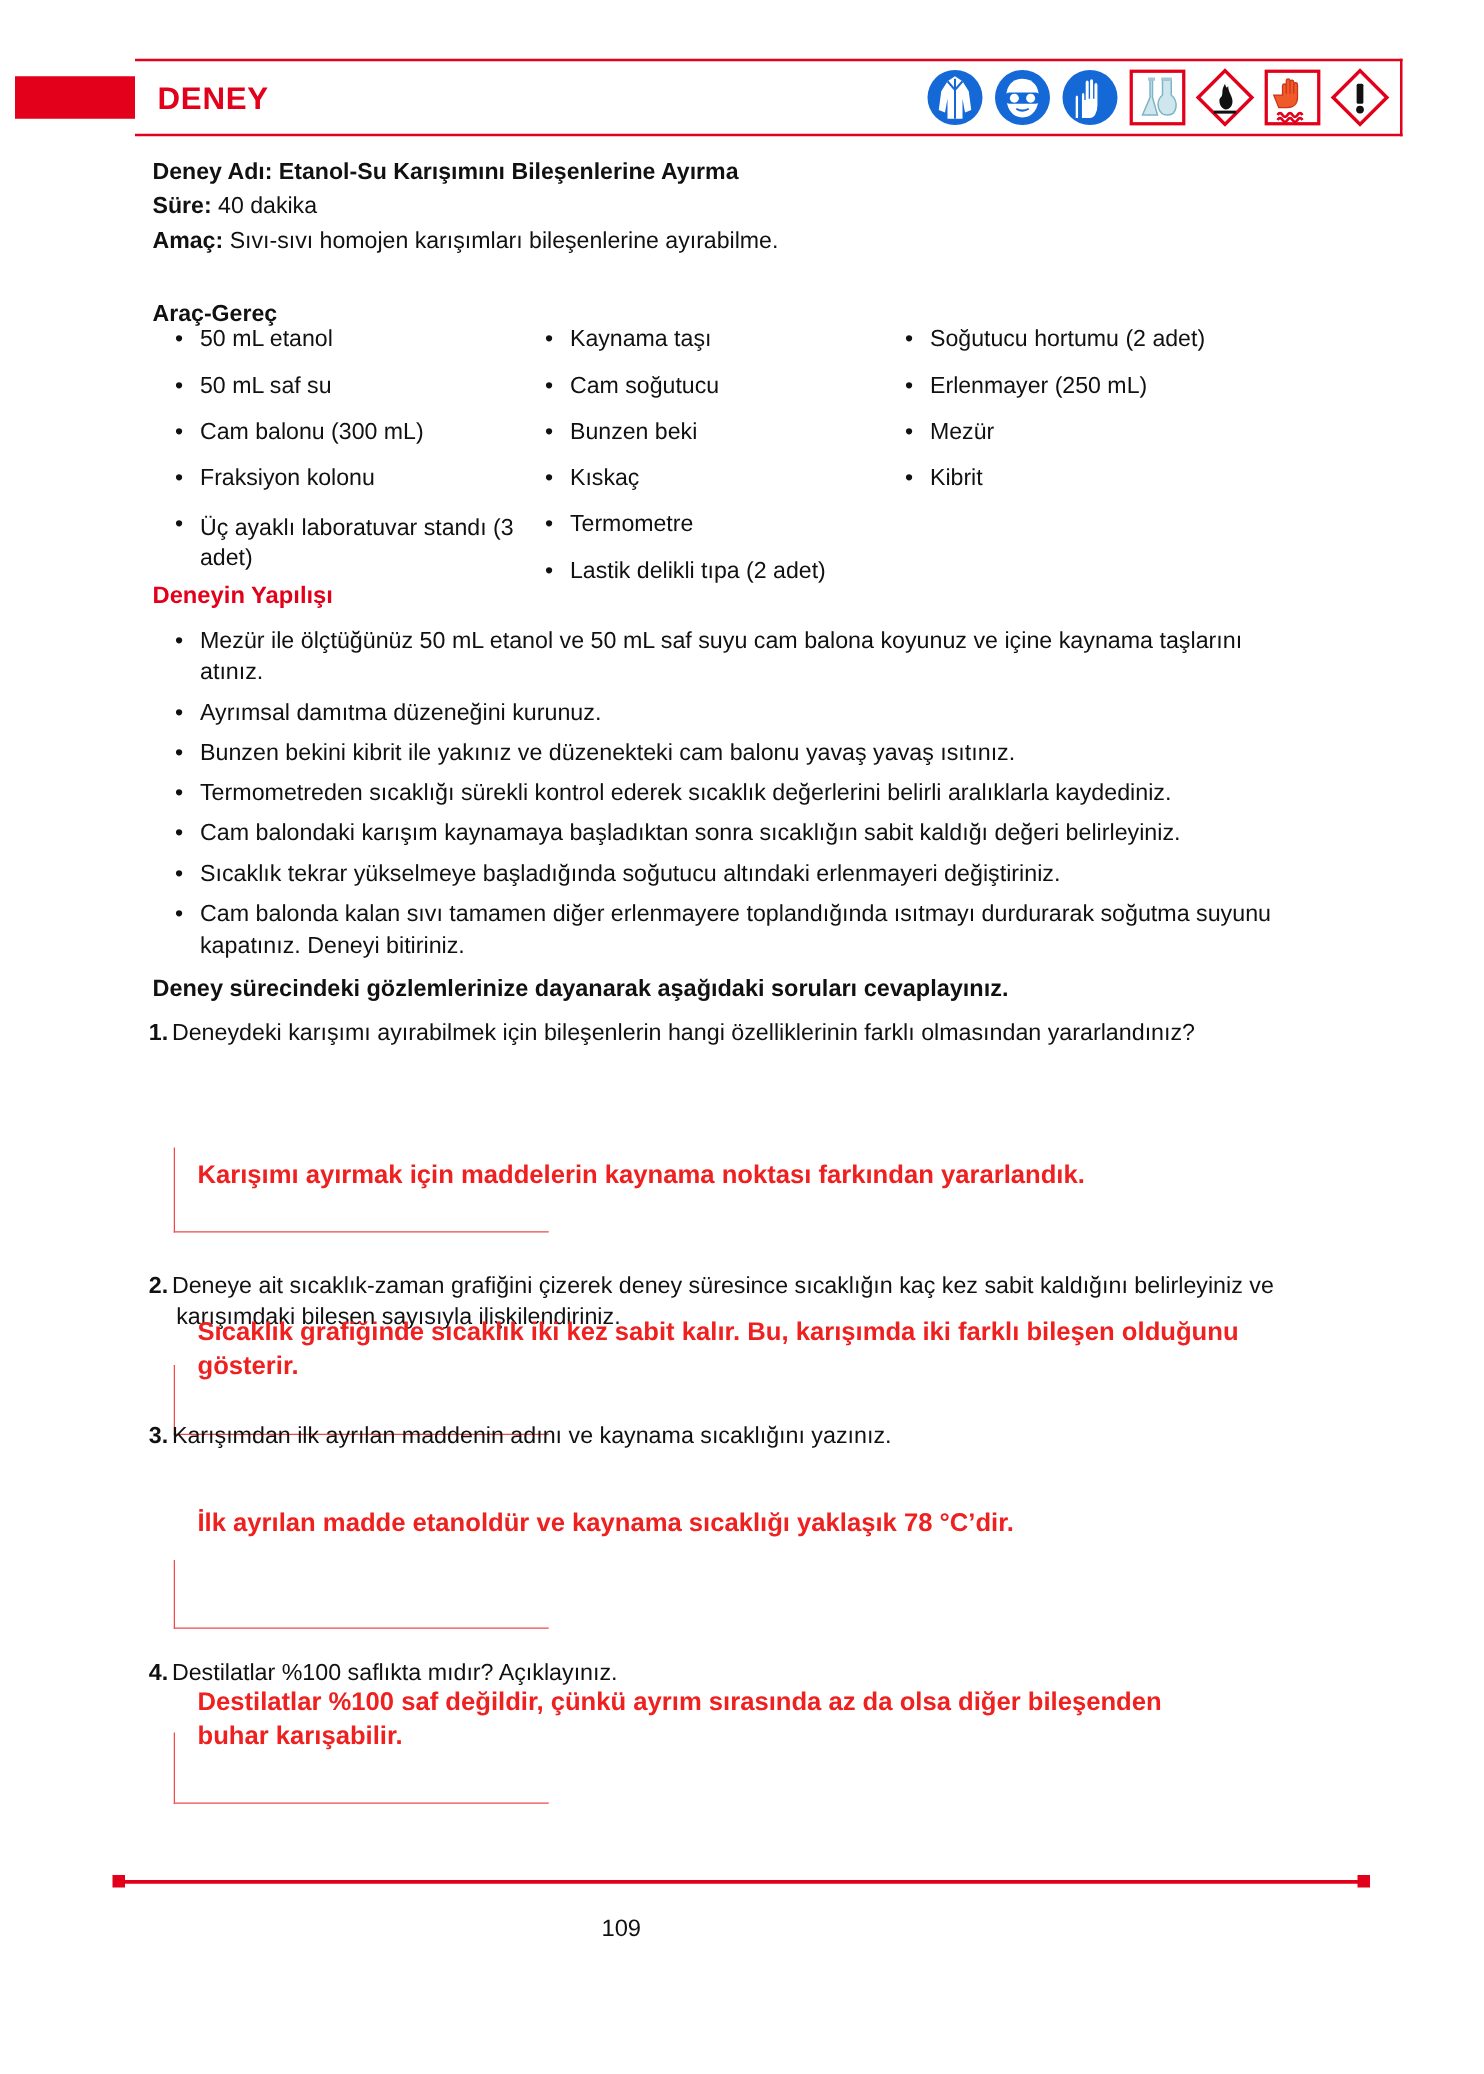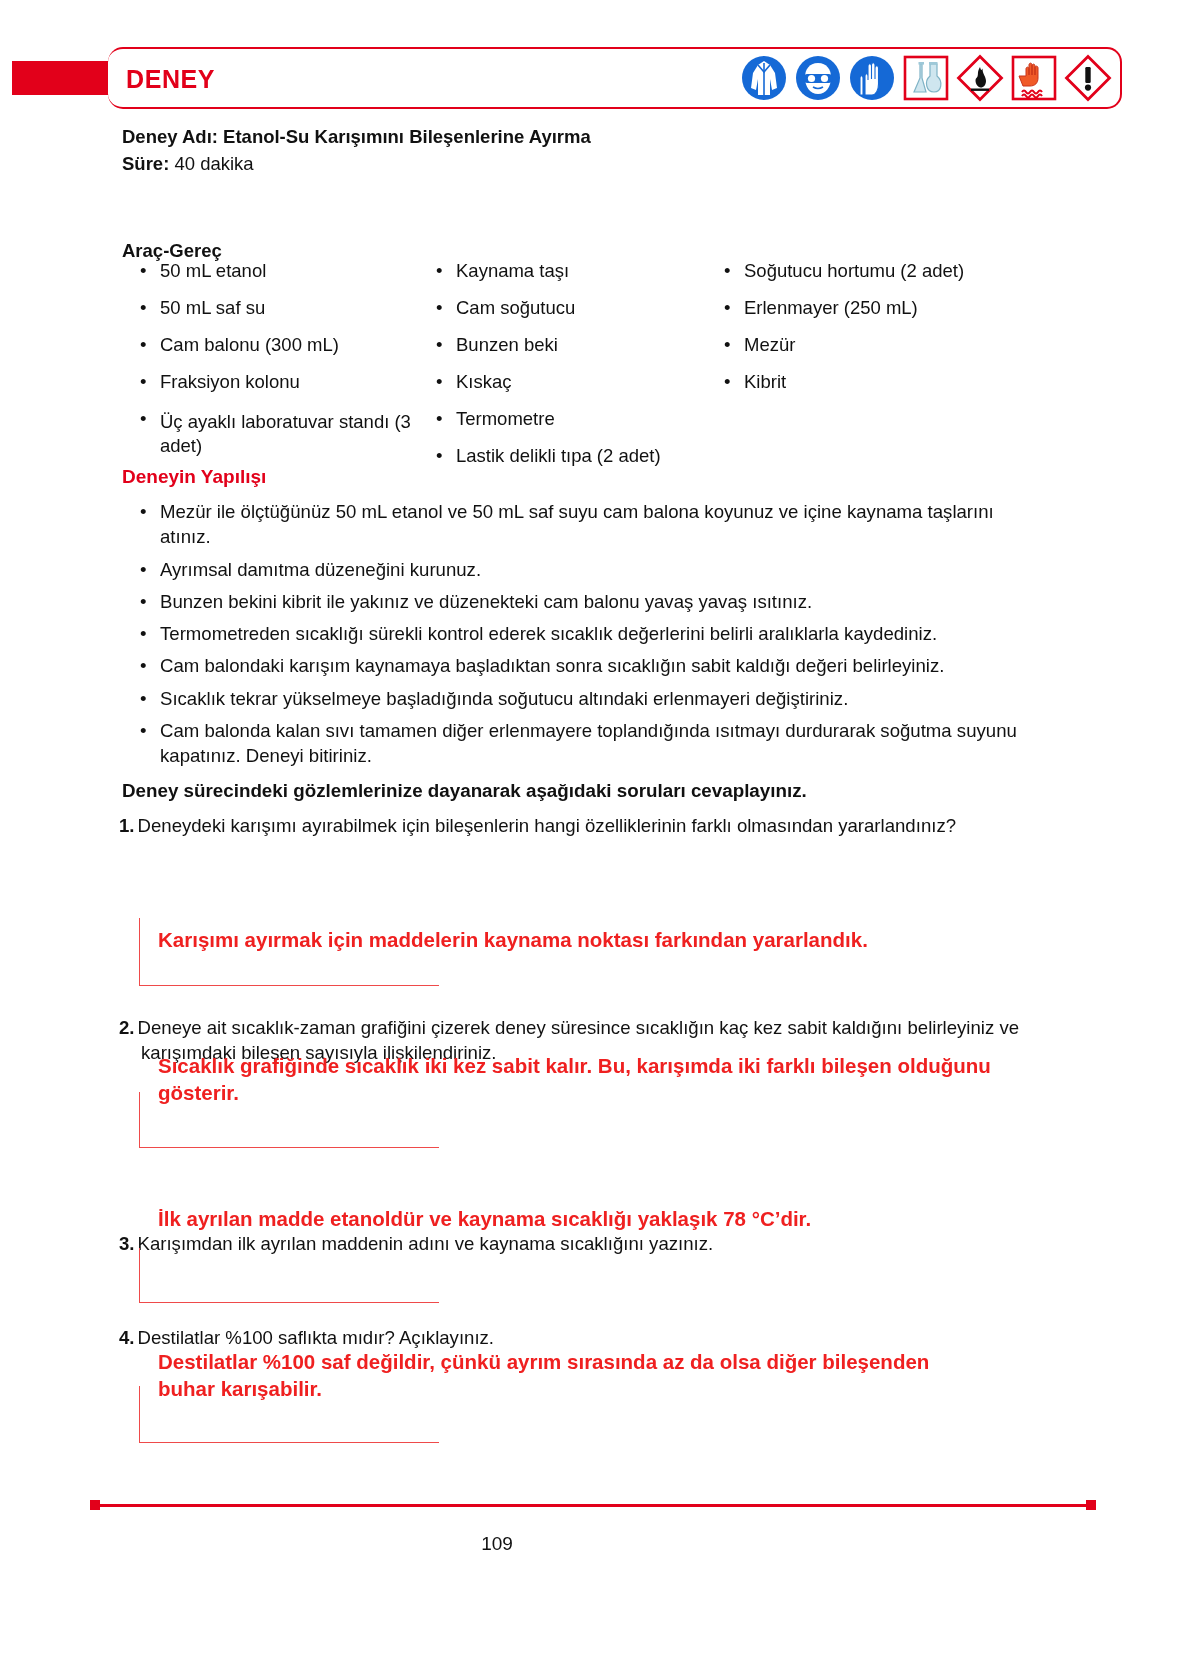--- a/index.html
+++ b/index.html
@@ -31,21 +31,20 @@
     position: absolute;
     left: 0;
     top: 0;
     width: 1014px;
     height: 62px;
     border-top: 2.2px solid #e2001a;
     border-bottom: 2.2px solid #e2001a;
     border-right: 2.2px solid #e2001a;
     box-sizing: border-box;
     background: #ffffff;
-    border-radius: 15px;
   }
   .header-tab {
     position: absolute;
     left: -96px;
     top: 14px;
     width: 104px;
     height: 34px;
     background: #e2001a;
   }
   .header-title {
@@ -161,21 +160,21 @@
   }
   .q .num {
     font-weight: bold;
     margin-right: 3px;
   }
   .q-body { display: inline; }
   .q-ind { padding-left: 22px; text-indent: -22px; }
 
   .q1 { top: 814px; }
   .q2 { top: 1016px; }
-  .q3 { top: 1232px; }
+  .q3 { top: 1136px; }
   .q4 { top: 1326px; }
 
   
   .ans-bracket {
     position: absolute;
     border-left: 1.6px solid #ef4a4a;
     border-bottom: 1.6px solid #ef4a4a;
     box-sizing: border-box;
   }
   .ab1 { left: 139px; top: 918px;  width: 300px; height: 68px; }
@@ -296,20 +295,23 @@
       </div>
     </div>
   </div>
 
   <div class="meta m1">
     <b>Deney Adı:</b><b> Etanol-Su Karışımını Bileşenlerine Ayırma</b>
   </div>
   <div class="meta m2">
     <b>Süre:</b><span> 40 dakika</span>
   </div>
+  <div class="meta m3">
+    <b>Amaç:</b><span> Sıvı-sıvı homojen karışımları bileşenlerine ayırabilme.</span>
+  </div>
   <div class="meta m4">Araç-Gereç</div>
 
   <div class="mat-cols">
 
     <div class="mat-col c1">
       <div class="mat-item">
         <span class="bl">•</span>
         <span>50 mL etanol</span></div>
       <div class="mat-item">
         <span class="bl">•</span>

